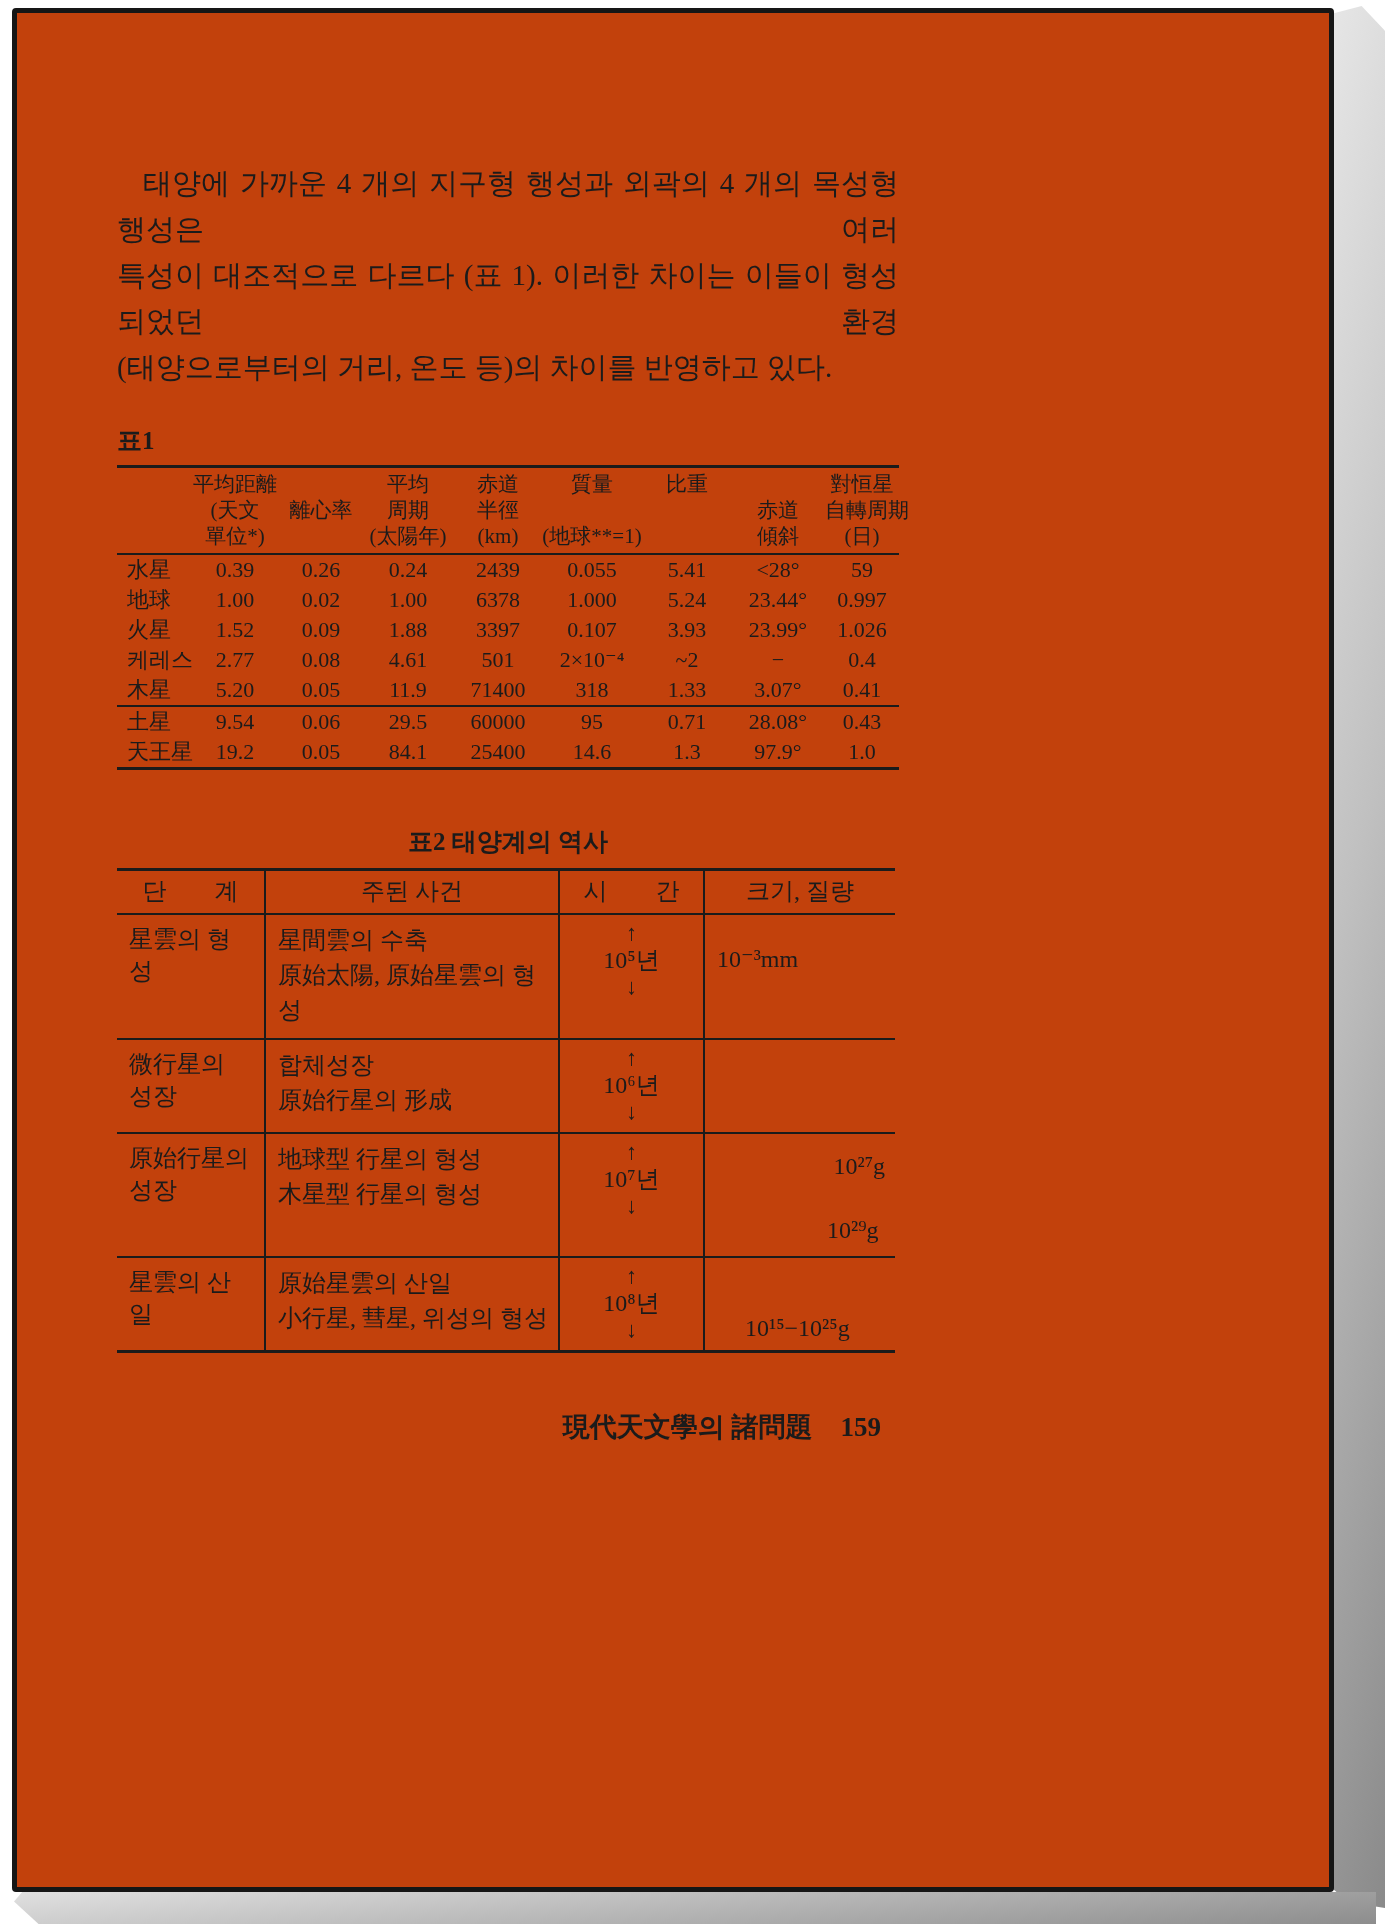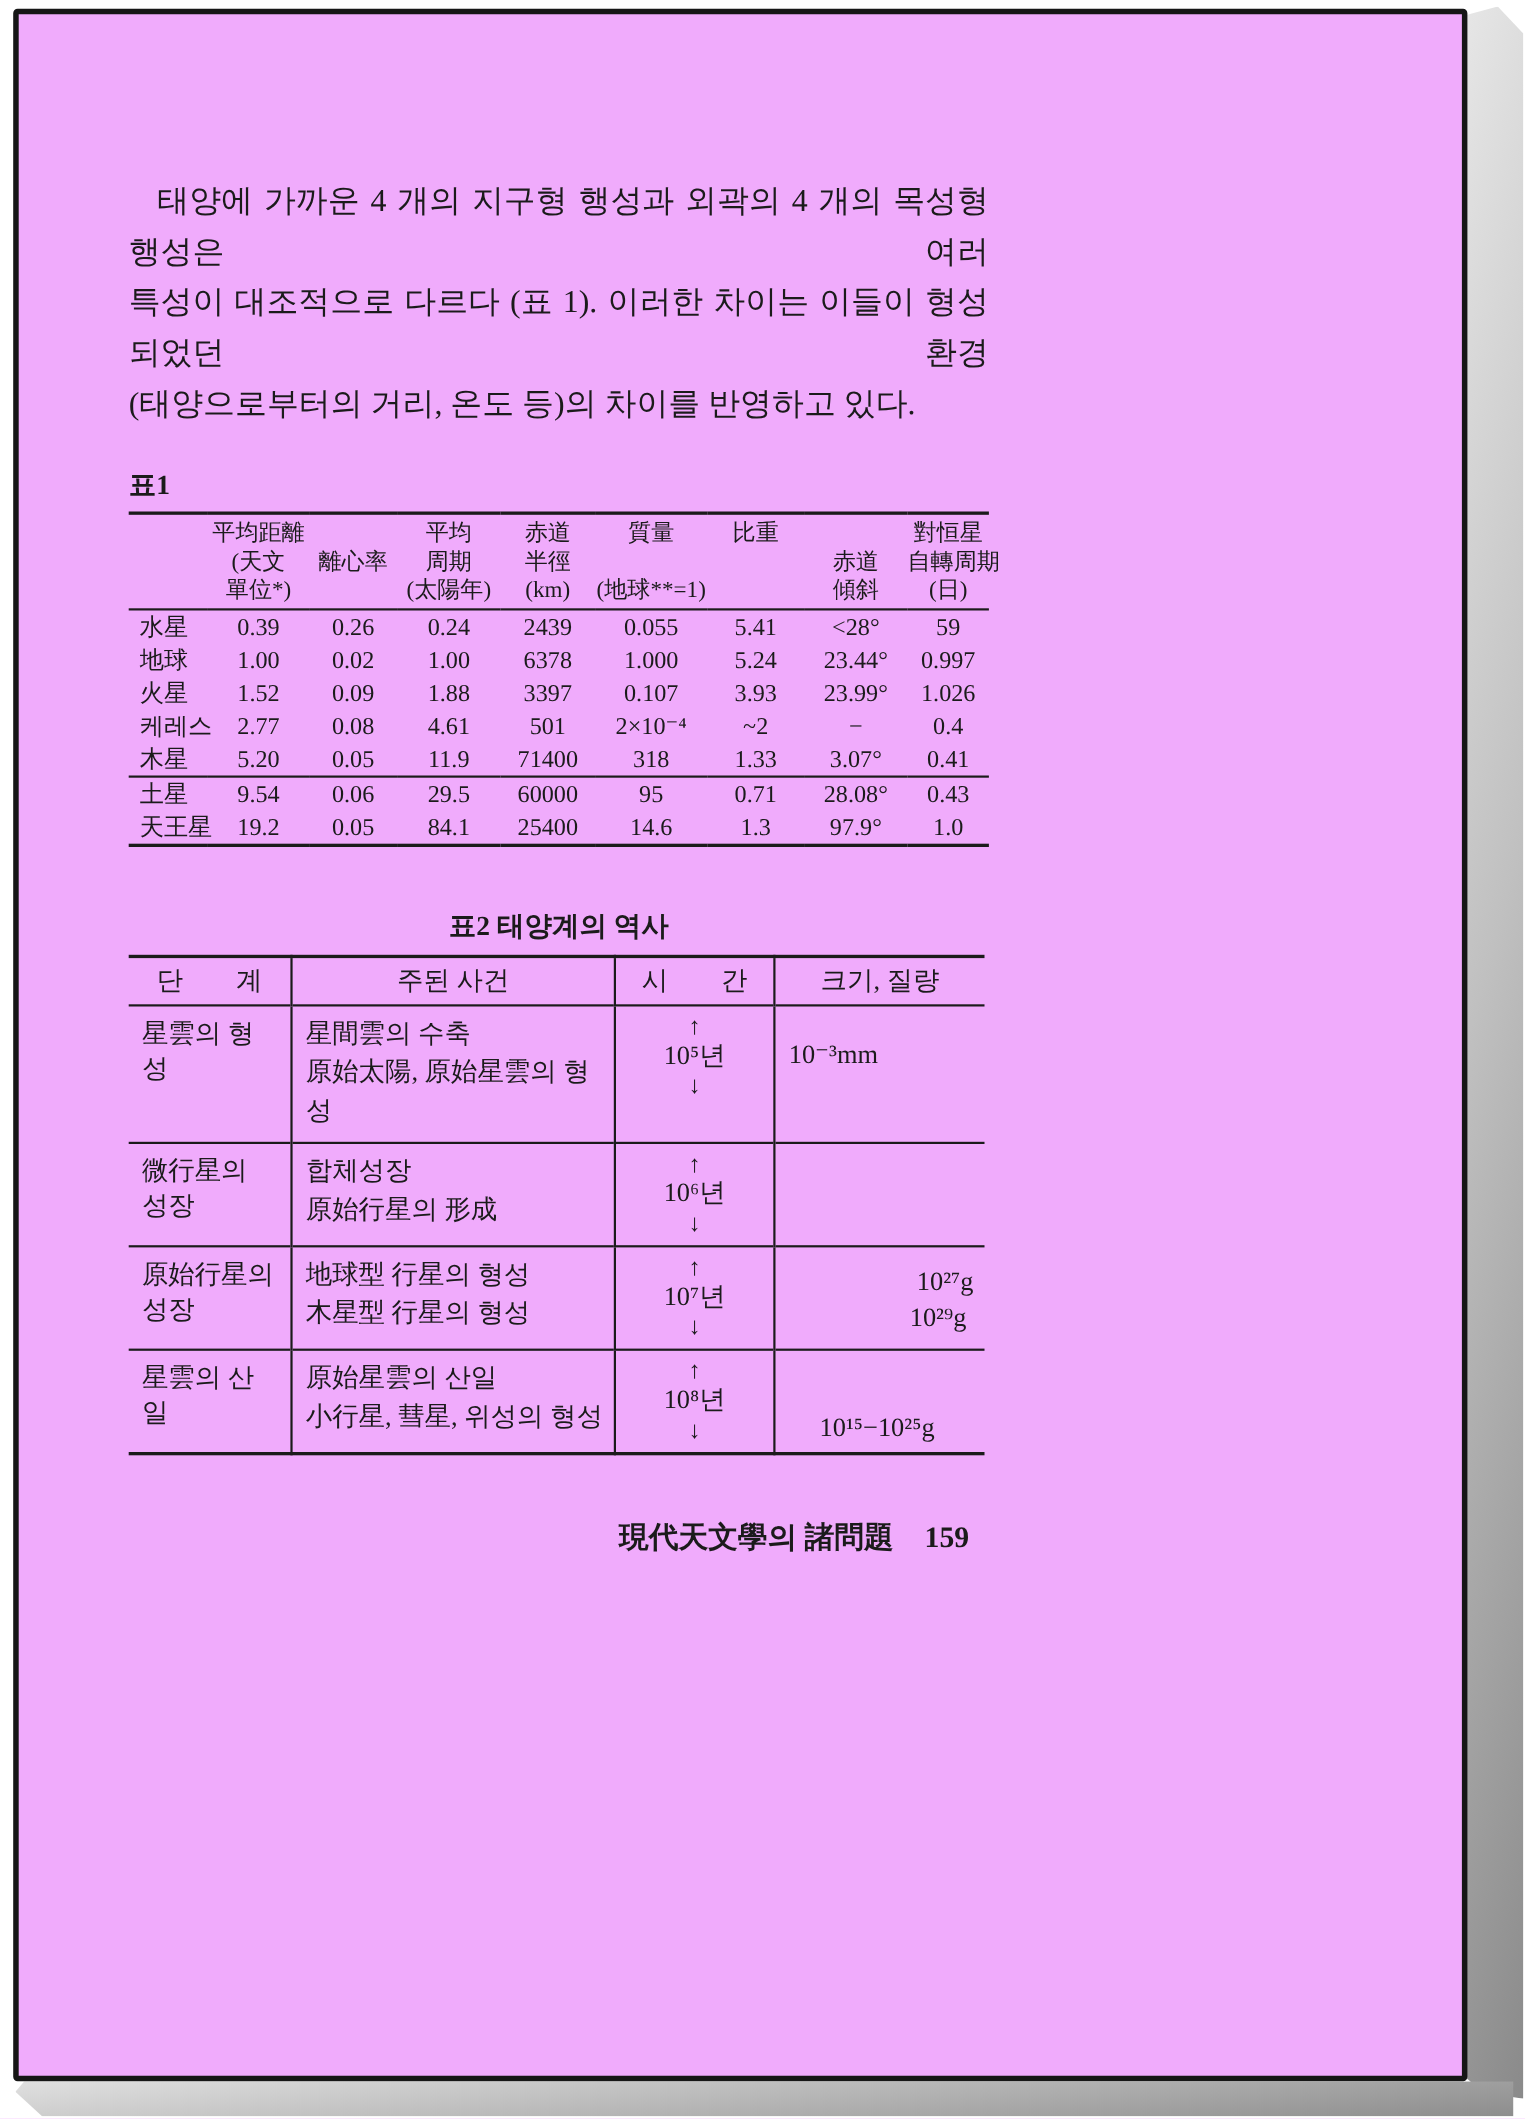--- a/index.html
+++ b/index.html
@@ -15,21 +15,21 @@
     background: linear-gradient(105deg, #e6e6e6 0%, #c0c0c0 45%, #8a8a8a 100%);
     clip-path: polygon(0% 0.4%, 55% 0%, 100% 1.3%, 100% 100%, 30% 99.7%, 0% 99%);
   }
   .edge-bottom {
     position: absolute; left: 14px; bottom: 2px; height: 32px; width: 1362px;
     background: linear-gradient(175deg, #e0e0e0, #8d8d8d);
     clip-path: polygon(0.6% 0%, 100% 0%, 100% 100%, 1.8% 100%, 0% 30%);
   }
   .page {
     position: absolute; left: 12px; top: 8px; width: 1322px; height: 1884px;
-    background: #f0abfc; border: 5px solid #161616; border-radius: 4px;
+    background: #c2410c; border: 5px solid #161616; border-radius: 4px;
   }
   .content { padding: 147px 0 0 100px; width: 900px; }
 
   .intro { width: 782px; font-size: 29px; line-height: 46px; }
   .jline { text-align: justify; text-align-last: justify; }
   .iline { text-indent: 26px; }
 
   .t1-label { margin-top: 34px; font-size: 25px; font-weight: bold; }
 
   table { border-collapse: collapse; table-layout: fixed; }
@@ -53,21 +53,21 @@
   #t2 tr { border-bottom: 2px solid #1b1b1b; }
   #t2 th { font-size: 24px; font-weight: normal; padding: 4px 0 6px; text-align: center; }
   #t2 th + th, #t2 td + td { border-left: 2px solid #1b1b1b; }
   #t2 td { vertical-align: top; padding: 8px 10px 10px 12px; font-size: 24px; }
   .ev-line { line-height: 35px; }
   .t2-time { text-align: center; padding: 6px 0 8px 0 !important; }
   .arrow { font-size: 22px; line-height: 24px; }
   .time-val { font-size: 24px; line-height: 30px; }
   .t2-size .ln { line-height: 32px; }
   .ind1 { padding-left: 95px; }
-  .ind2 { padding-left: 110px; }
+  .ind2 { padding-left: 110px; margin-top: 32px; }
   .mt { margin-top: 20px; }
   .mt8 { margin-top: 8px; text-align: right; }
   td.rel { position: relative; }
   .sz-bottom { position: absolute; bottom: 8px; left: 40px; }
 
   .footer { margin-top: 56px; width: 778px; text-align: right; font-size: 27px; font-weight: bold; padding-right: 14px; }
   .footer .pg { margin-left: 28px; }
 </style>
 </head>
 <body>

